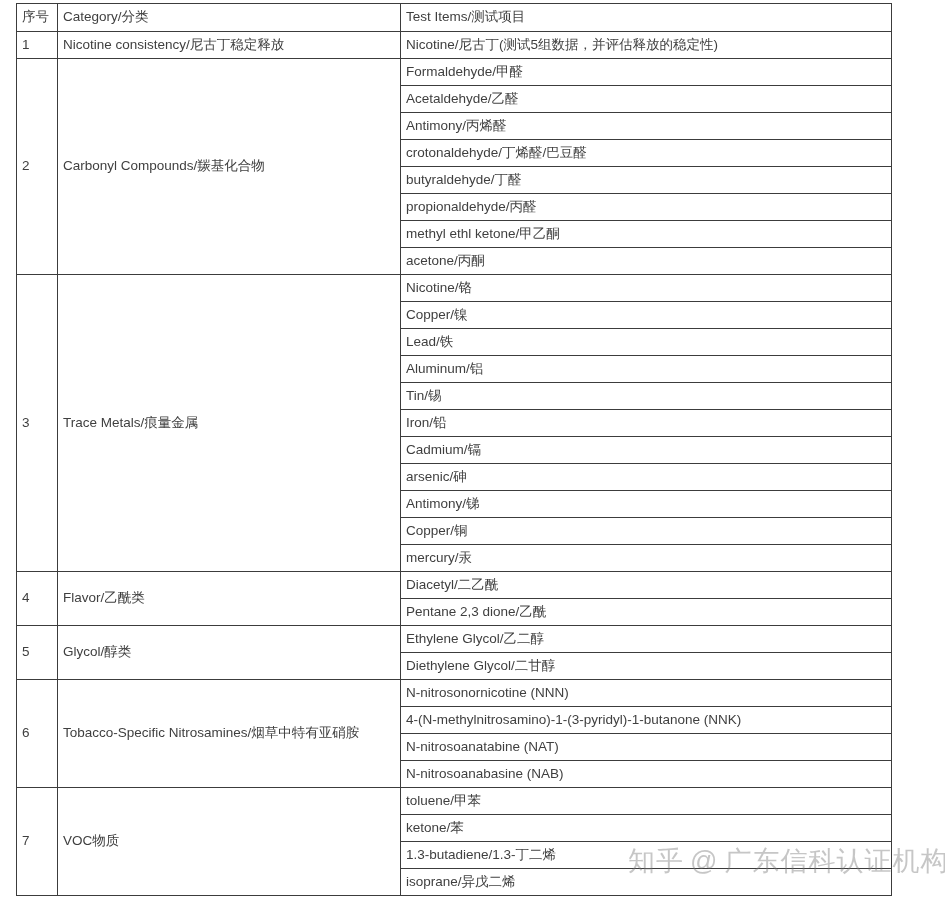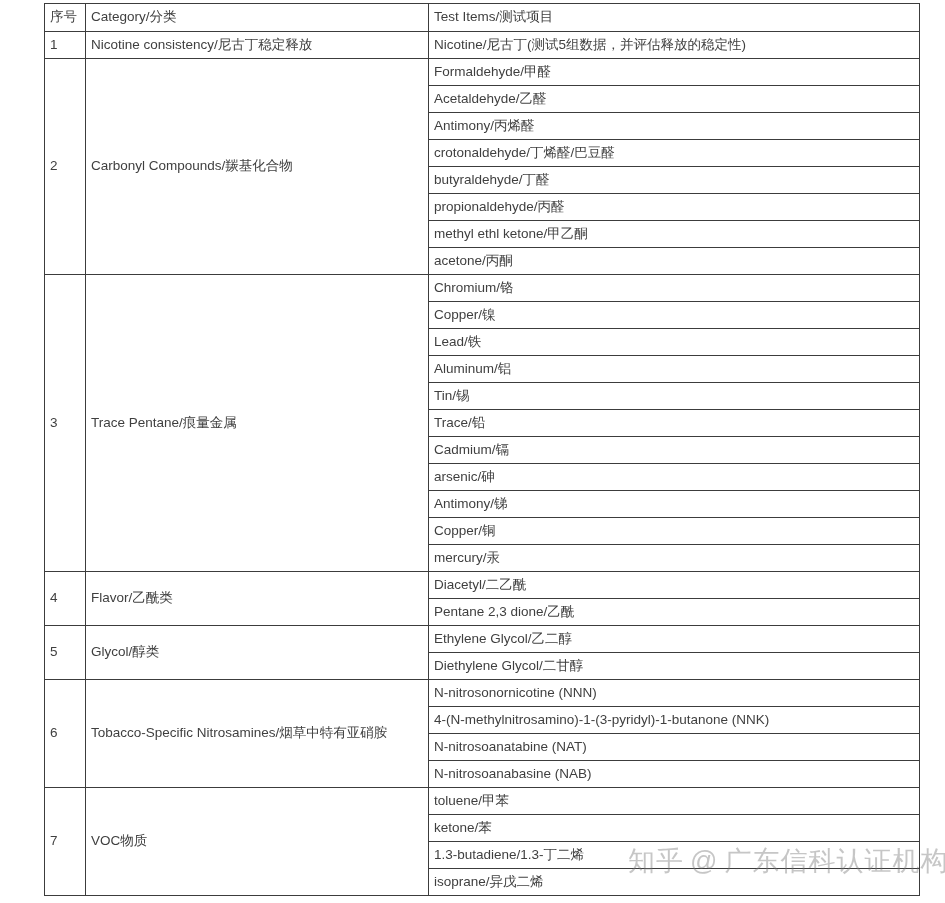--- a/index.html
+++ b/index.html
@@ -17,21 +17,21 @@
   }
 
   #page {
     position: relative;
     width: 945px;
     height: 903px;
   }
 
   table.spec-table {
     position: absolute;
-    left: 44px;
+    left: 16px;
     top: 3px;
     width: 875px;
     border-collapse: collapse;
     table-layout: fixed;
     background: transparent;
   }
 
   table.spec-table td,
   table.spec-table th {
     border: 1px solid #3c3c3c;
@@ -123,37 +123,37 @@
           <td class="item-cell">propionaldehyde/丙醛</td>
         </tr>
         <tr>
           <td class="item-cell">methyl ethl ketone/甲乙酮</td>
         </tr>
         <tr>
           <td class="item-cell">acetone/丙酮</td>
         </tr>
         <tr>
           <td class="no-cell" rowspan="11">3</td>
-          <td class="cat-cell" rowspan="11">Trace Pentane/痕量金属</td>
-          <td class="item-cell">Chromium/铬</td>
+          <td class="cat-cell" rowspan="11">Trace Metals/痕量金属</td>
+          <td class="item-cell">Nicotine/铬</td>
         </tr>
         <tr>
           <td class="item-cell">Copper/镍</td>
         </tr>
         <tr>
           <td class="item-cell">Lead/铁</td>
         </tr>
         <tr>
           <td class="item-cell">Aluminum/铝</td>
         </tr>
         <tr>
           <td class="item-cell">Tin/锡</td>
         </tr>
         <tr>
-          <td class="item-cell">Trace/铅</td>
+          <td class="item-cell">Iron/铅</td>
         </tr>
         <tr>
           <td class="item-cell">Cadmium/镉</td>
         </tr>
         <tr>
           <td class="item-cell">arsenic/砷</td>
         </tr>
         <tr>
           <td class="item-cell">Antimony/锑</td>
         </tr>

